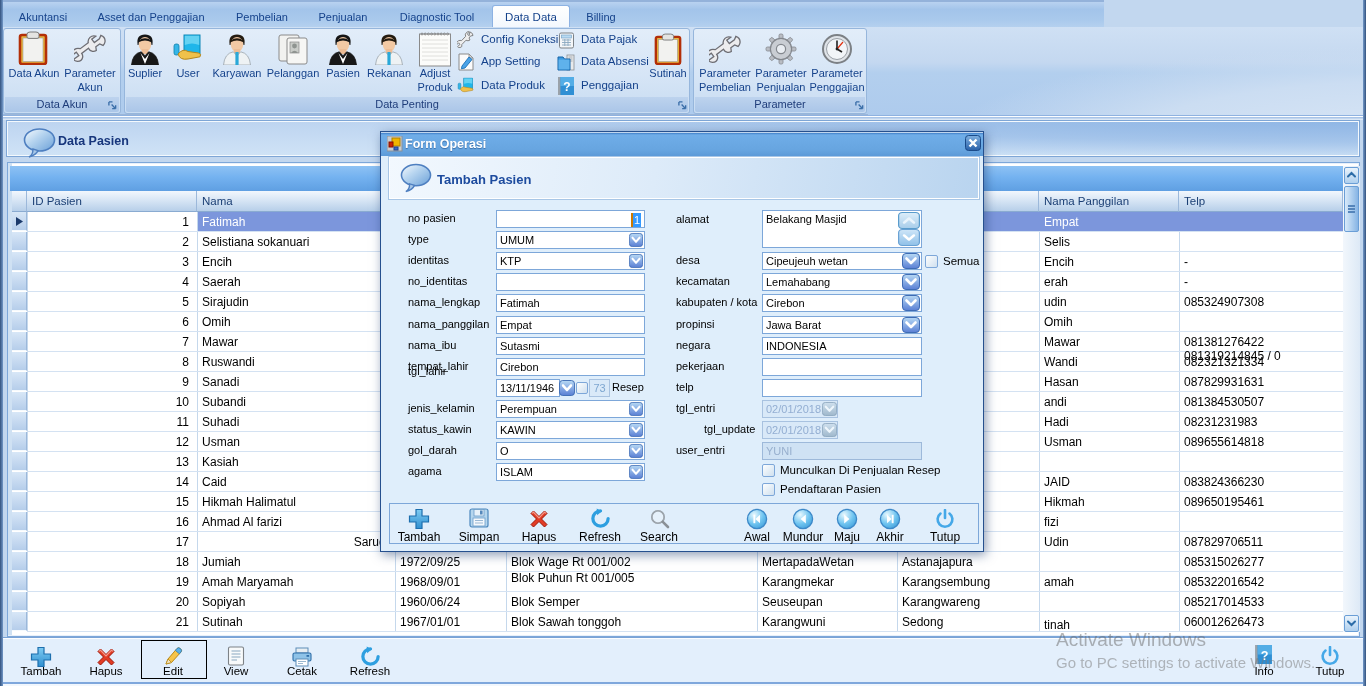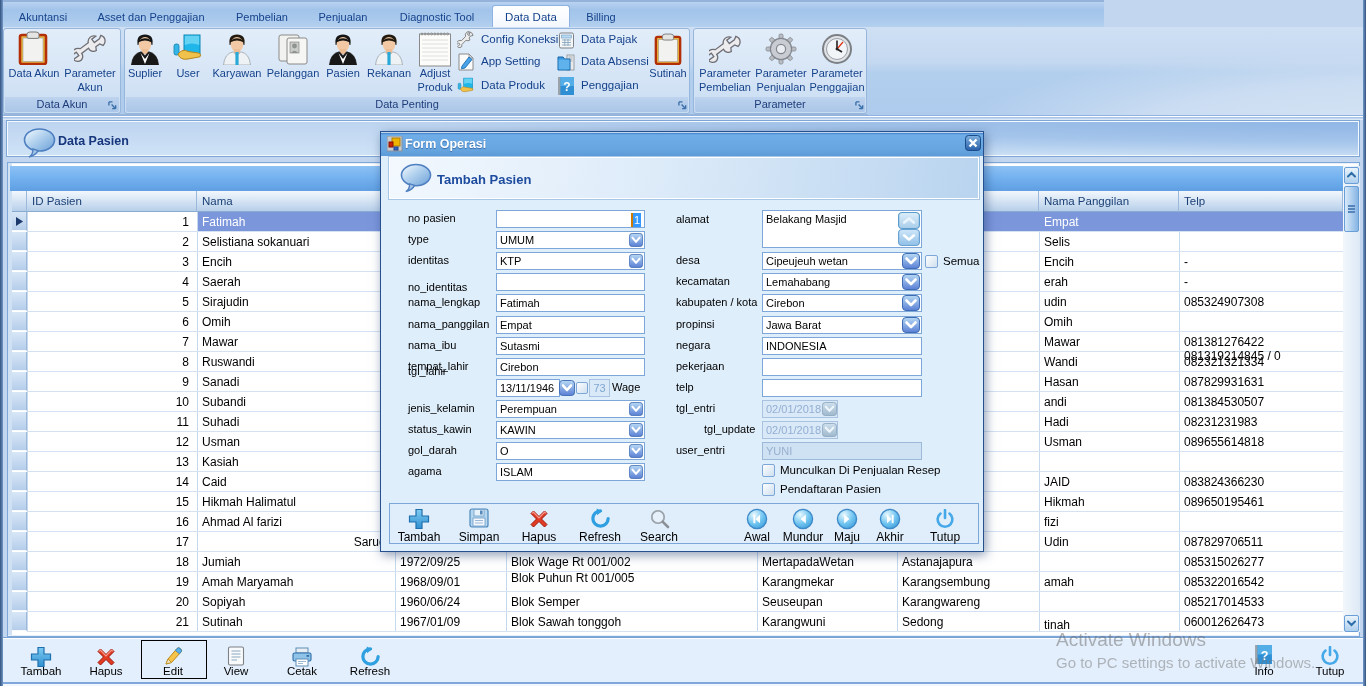--- a/index.html
+++ b/index.html
@@ -433,21 +433,21 @@
 <div class="cell" style="left:202px;top:595px;width:193px;">Sopiyah</div>
 <div class="cell" style="left:400px;top:595px;width:106px;">1960/06/24</div>
 <div class="cell" style="left:511px;top:595px;width:246px;">Blok Semper</div>
 <div class="cell" style="left:762px;top:595px;width:135px;">Seuseupan</div>
 <div class="cell" style="left:902px;top:595px;width:137px;">Karangwareng</div>
 
 <div class="cell" style="left:1184px;top:595px;width:159px;">085217014533</div>
 <div class="selcol" style="left:12px;top:612px;height:19px"></div>
 <div class="cellr" style="left:27px;top:615px;width:162px;">21</div>
 <div class="cell" style="left:202px;top:615px;width:193px;">Sutinah</div>
-<div class="cell" style="left:400px;top:615px;width:106px;">1967/01/09</div>
+<div class="cell" style="left:400px;top:615px;width:106px;">1967/01/01</div>
 <div class="cell" style="left:511px;top:615px;width:246px;">Blok Sawah tonggoh</div>
 <div class="cell" style="left:762px;top:615px;width:135px;">Karangwuni</div>
 <div class="cell" style="left:902px;top:615px;width:137px;">Sedong</div>
 <div class="cell" style="left:1044px;top:618px;width:135px;">tinah</div>
 <div class="cell" style="left:1184px;top:615px;width:159px;">060012626473</div>
 <div id="vsb"></div>
 <div class="sbtn" style="top:167px">
     <svg width="9" height="8" viewBox="0 0 9 8">
       <path d="M1 5.5 L4.5 2 L8 5.5" fill="none" stroke="#2d6da8" stroke-width="2" stroke-linecap="round"></path>
     </svg>
@@ -566,21 +566,21 @@
 <svg class="abs" style="left:629px;top:254px" width="14" height="14" viewBox="0 0 18 16" preserveAspectRatio="none">
 <defs>
       <linearGradient id="g2" x1="0" y1="0" x2="0" y2="1">
         <stop offset="0" stop-color="#b7d9f4"></stop>
         <stop offset="1" stop-color="#5a7fd4"></stop>
       </linearGradient>
     </defs>
 <rect x=".5" y=".5" width="17" height="15" rx="3.5" fill="url(#g2)" stroke="#3f6cb4"></rect>
 <path d="M4.5 5.5 L9 10 L13.5 5.5" fill="none" stroke="#ffffff" stroke-width="2.6" stroke-linecap="round" stroke-linejoin="round"></path>
 </svg>
-<div class="flbl" style="left:408px;top:281px">no_identitas</div>
+<div class="flbl" style="left:408px;top:275px">no_identitas</div>
 <div class="inp" style="left:496px;top:273px;width:149px;height:18px"></div>
 <div class="flbl" style="left:408px;top:296px">nama_lengkap</div>
 <div class="inp" style="left:496px;top:294px;width:149px;height:18px">Fatimah</div>
 <div class="flbl" style="left:408px;top:318px">nama_panggilan</div>
 <div class="inp" style="left:496px;top:316px;width:149px;height:18px">Empat</div>
 <div class="flbl" style="left:408px;top:339px">nama_ibu</div>
 <div class="inp" style="left:496px;top:337px;width:149px;height:18px">Sutasmi</div>
 <div class="flbl" style="left:408px;top:360px">tempat_lahir</div>
 <div class="inp" style="left:496px;top:358px;width:149px;height:18px">Cirebon</div>
 <div class="flbl" style="left:408px;top:365px">tgl_lahir</div>
@@ -590,21 +590,21 @@
       <linearGradient id="g3" x1="0" y1="0" x2="0" y2="1">
         <stop offset="0" stop-color="#b7d9f4"></stop>
         <stop offset="1" stop-color="#5a7fd4"></stop>
       </linearGradient>
     </defs>
 <rect x=".5" y=".5" width="17" height="15" rx="3.5" fill="url(#g3)" stroke="#3f6cb4"></rect>
 <path d="M4.5 5.5 L9 10 L13.5 5.5" fill="none" stroke="#ffffff" stroke-width="2.6" stroke-linecap="round" stroke-linejoin="round"></path>
 </svg>
 <div class="cbx" style="left:576px;top:382px;width:12px;height:12px"></div>
 <div class="dinp" style="left:589px;top:379px;width:21px;height:18px;color:#7da6d0;text-align:center">73</div>
-<div class="flbl" style="left:612px;top:381px">Wage</div>
+<div class="flbl" style="left:612px;top:381px">Resep</div>
 <div class="flbl" style="left:408px;top:402px">jenis_kelamin</div>
 <div class="inp" style="left:496px;top:400px;width:149px;height:18px">Perempuan</div>
 <svg class="abs" style="left:629px;top:402px" width="14" height="14" viewBox="0 0 18 16" preserveAspectRatio="none">
 <defs>
       <linearGradient id="g4" x1="0" y1="0" x2="0" y2="1">
         <stop offset="0" stop-color="#b7d9f4"></stop>
         <stop offset="1" stop-color="#5a7fd4"></stop>
       </linearGradient>
     </defs>
 <rect x=".5" y=".5" width="17" height="15" rx="3.5" fill="url(#g4)" stroke="#3f6cb4"></rect>

